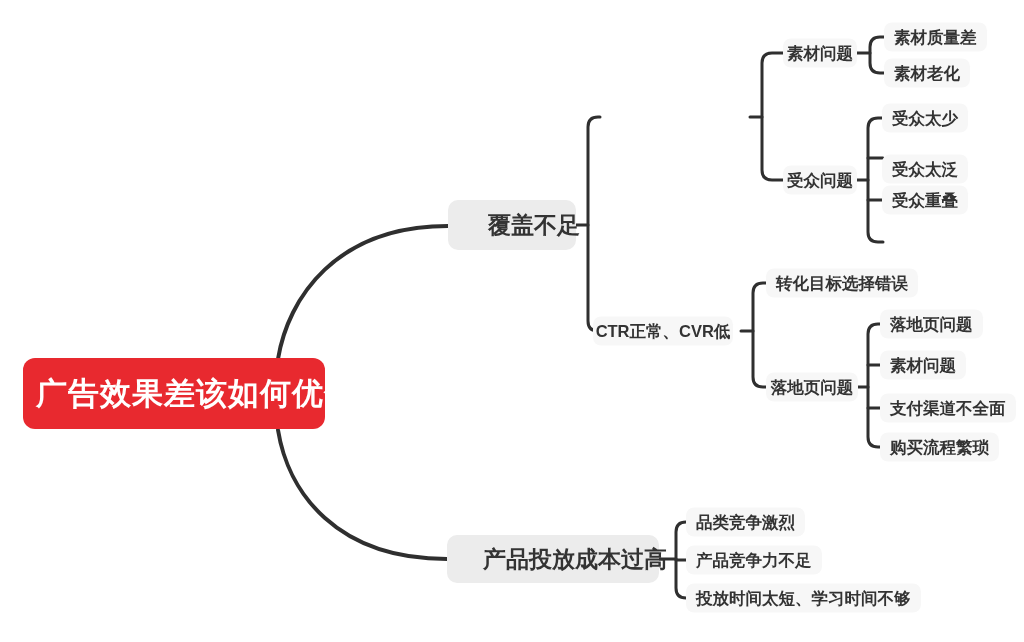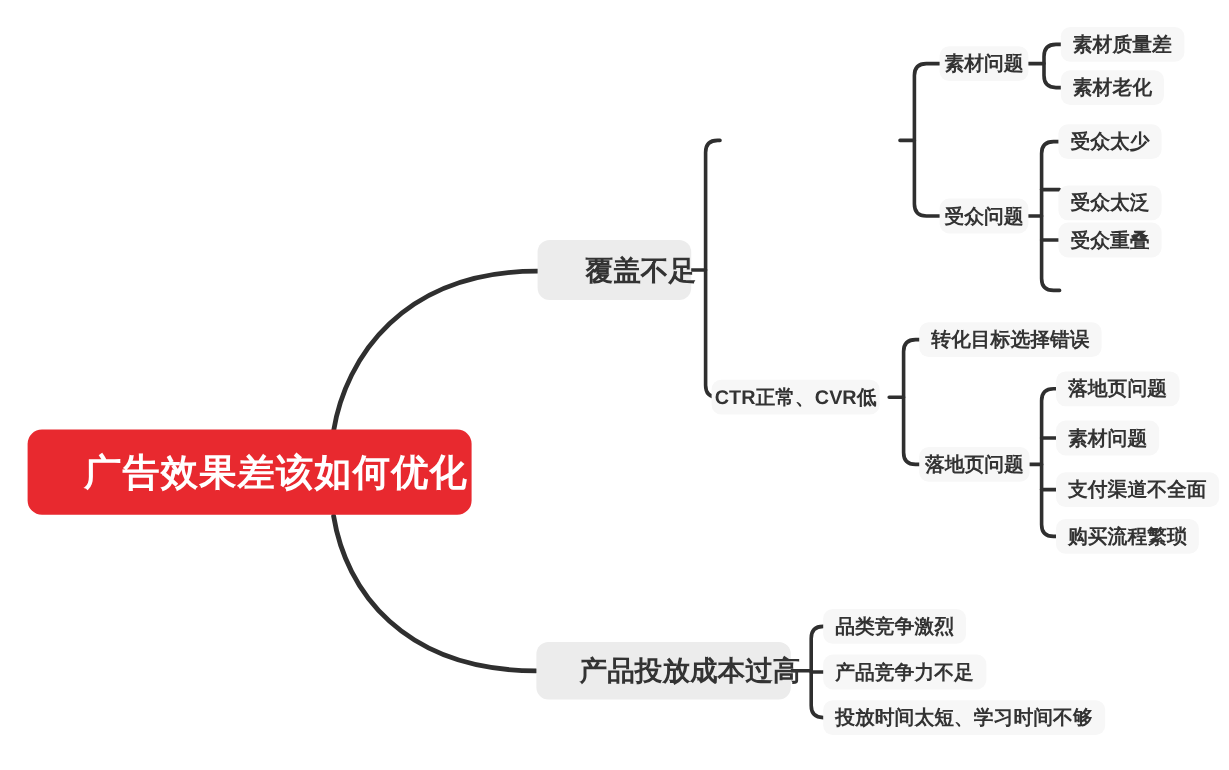--- a/index.html
+++ b/index.html
@@ -5,21 +5,21 @@
   :root{
     --root-bg:#e8292f; --root-text:#ffffff; --major-bg:#ececec;
     --minor-bg:#f7f7f7; --line:#2f2f2f; --text:#333333; --canvas-bg:#ffffff;
   }
   html,body{margin:0;padding:0;}
   body{font-family:"Liberation Sans","DejaVu Sans",sans-serif;background:#fff;}
   .canvas{position:relative;width:1024px;height:642px;background:var(--canvas-bg);overflow:hidden;}
   .connector-layer{position:absolute;left:0;top:0;pointer-events:none;}
   .node{position:absolute;display:flex;align-items:center;justify-content:center;
         box-sizing:border-box;white-space:nowrap;color:var(--text);padding-left:44px;}
-  .node-root{left:23px;top:358px;width:370px;height:71px;background:var(--root-bg);
+  .node-root{left:23px;top:358px;width:302px;height:71px;background:var(--root-bg);
         color:var(--root-text);font-size:31px;font-weight:bold;border-radius:12px;letter-spacing:1px;}
   .node-major{background:var(--major-bg);font-weight:bold;font-size:23px;border-radius:10px;
         transform:translateY(-50%);}
   .node-coverage{left:448px;top:225px;width:128px;height:50px;}
   .node-cost{left:447px;top:559px;width:212px;height:48px;font-family:Liberation Serif, serif;}
   .node-minor{background:var(--minor-bg);font-size:16.5px;font-weight:600;border-radius:8px;
         height:29px;transform:translateY(-50%);padding:0 10px;}
   .w-fix{padding:0;}
   .node-ctr-low{left:598px;top:117px;width:152px;}
   .node-material{left:783px;top:53px;width:74px;}

